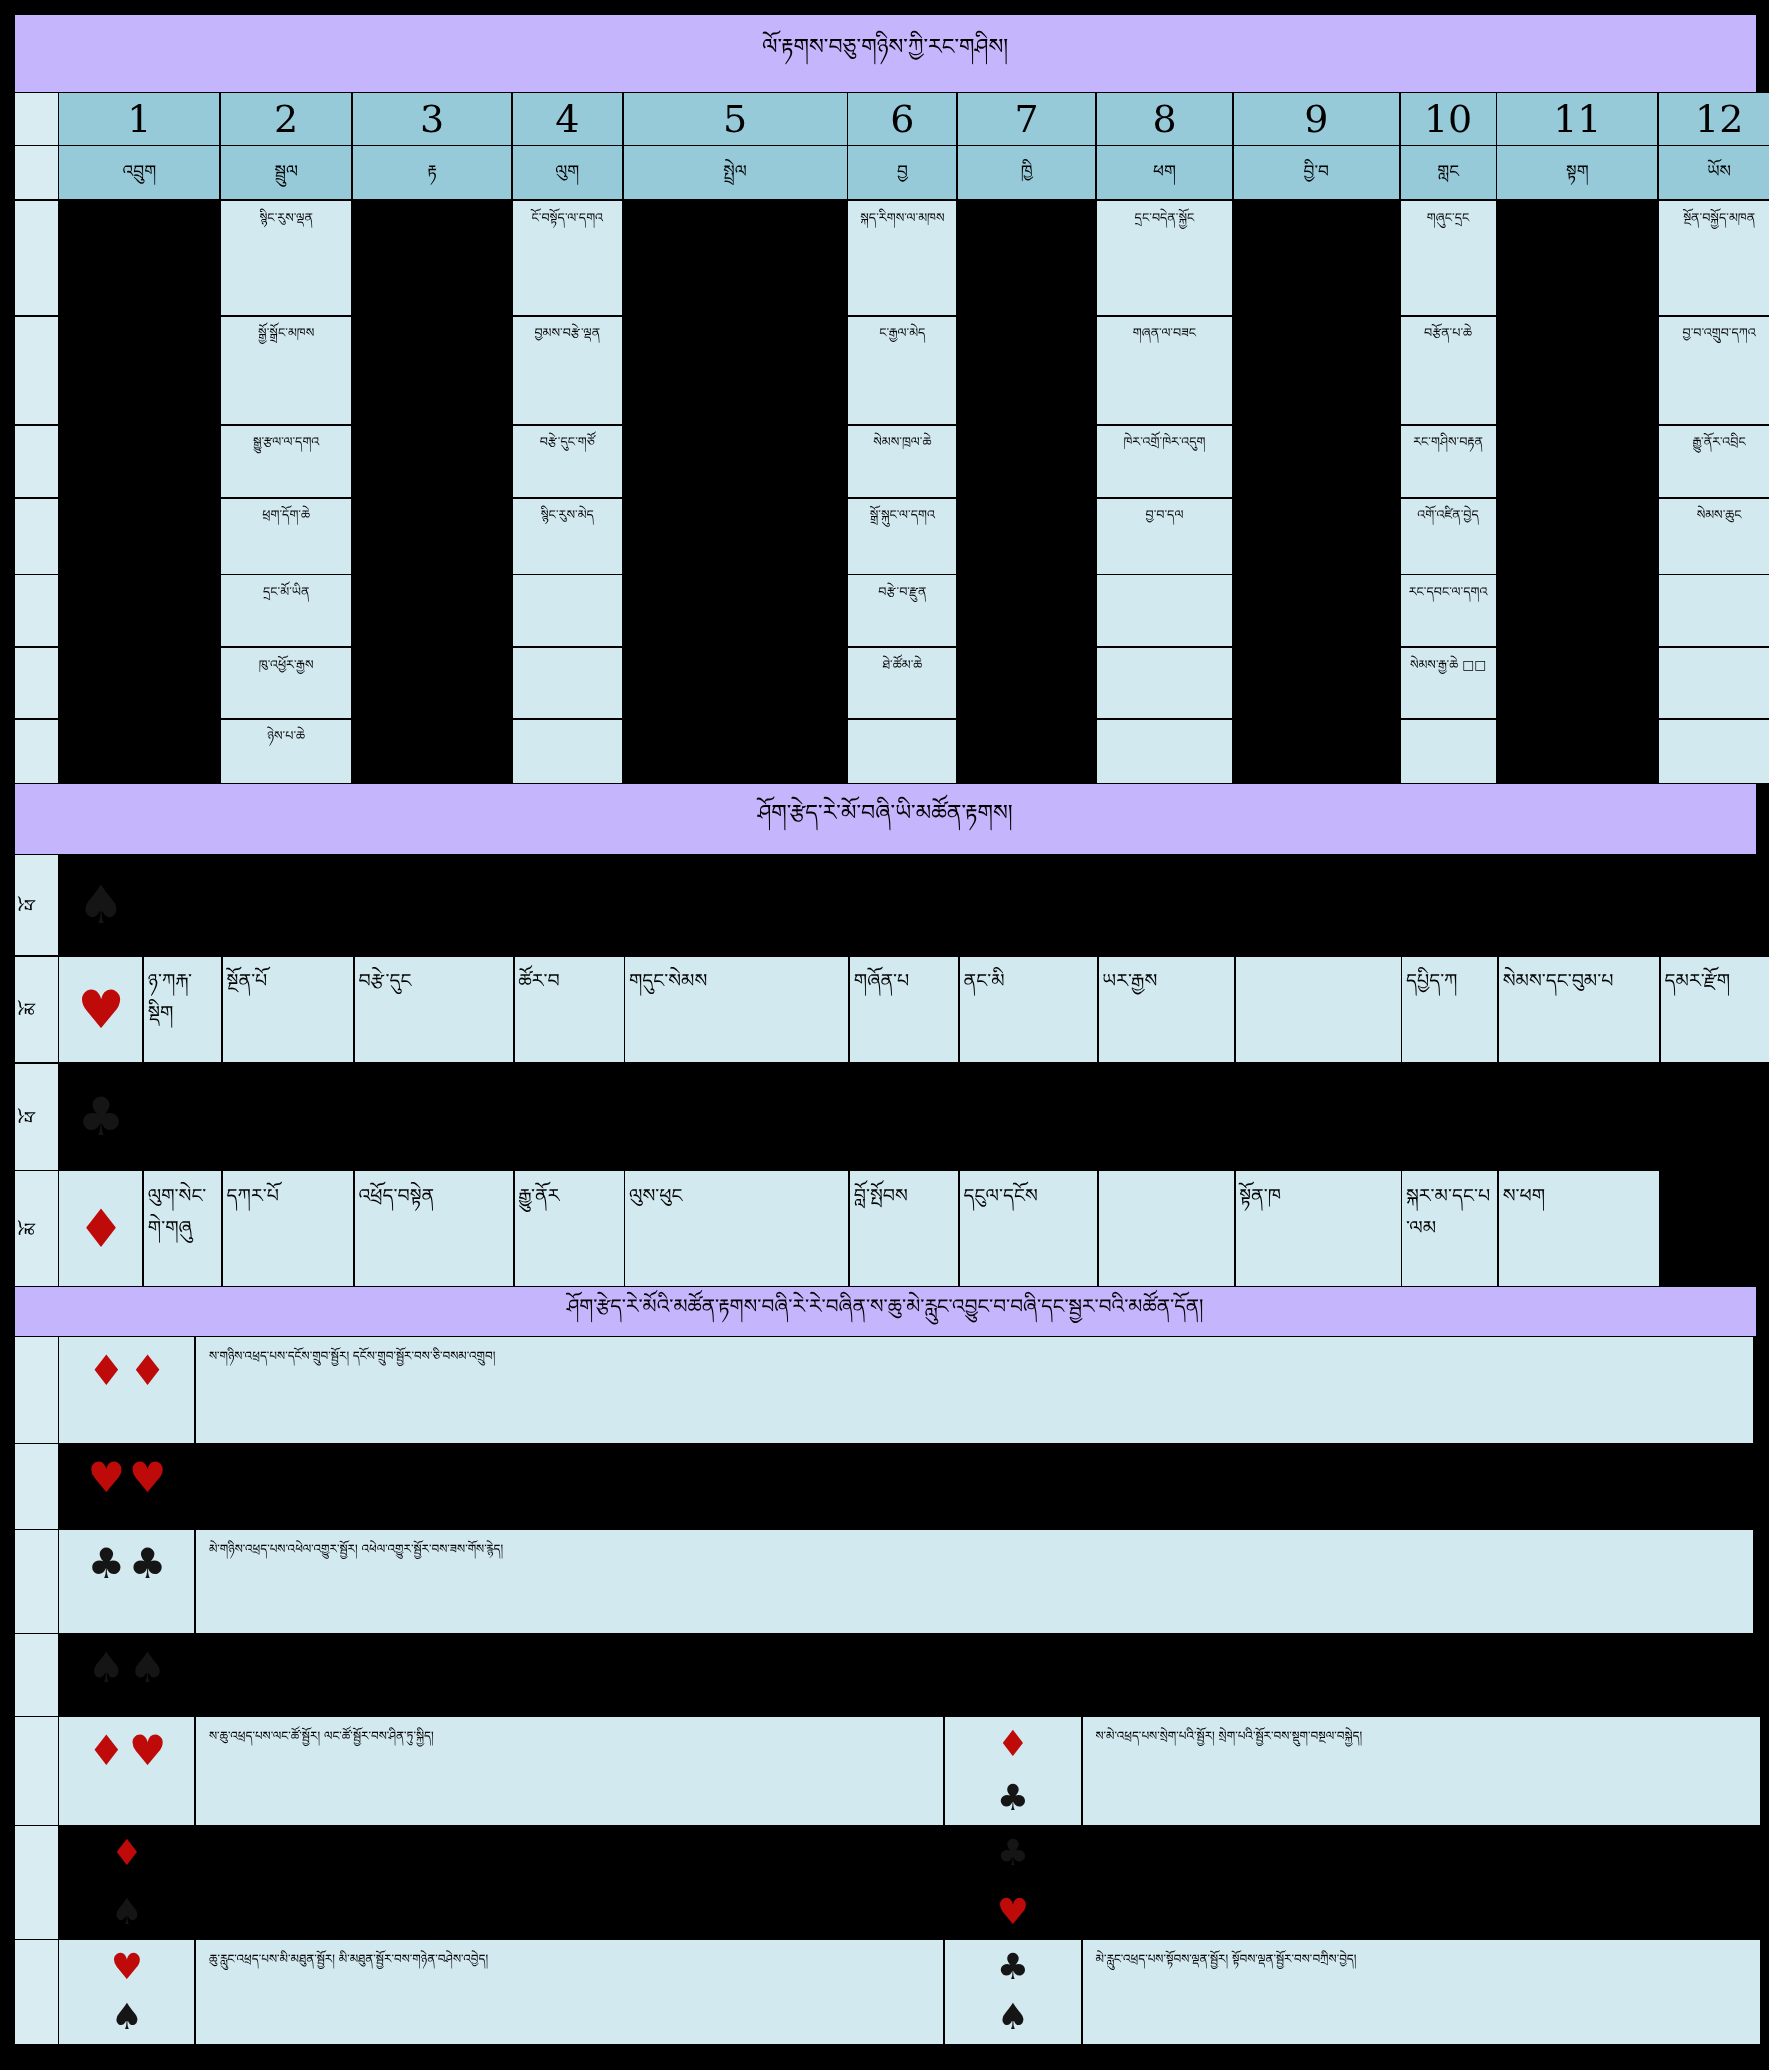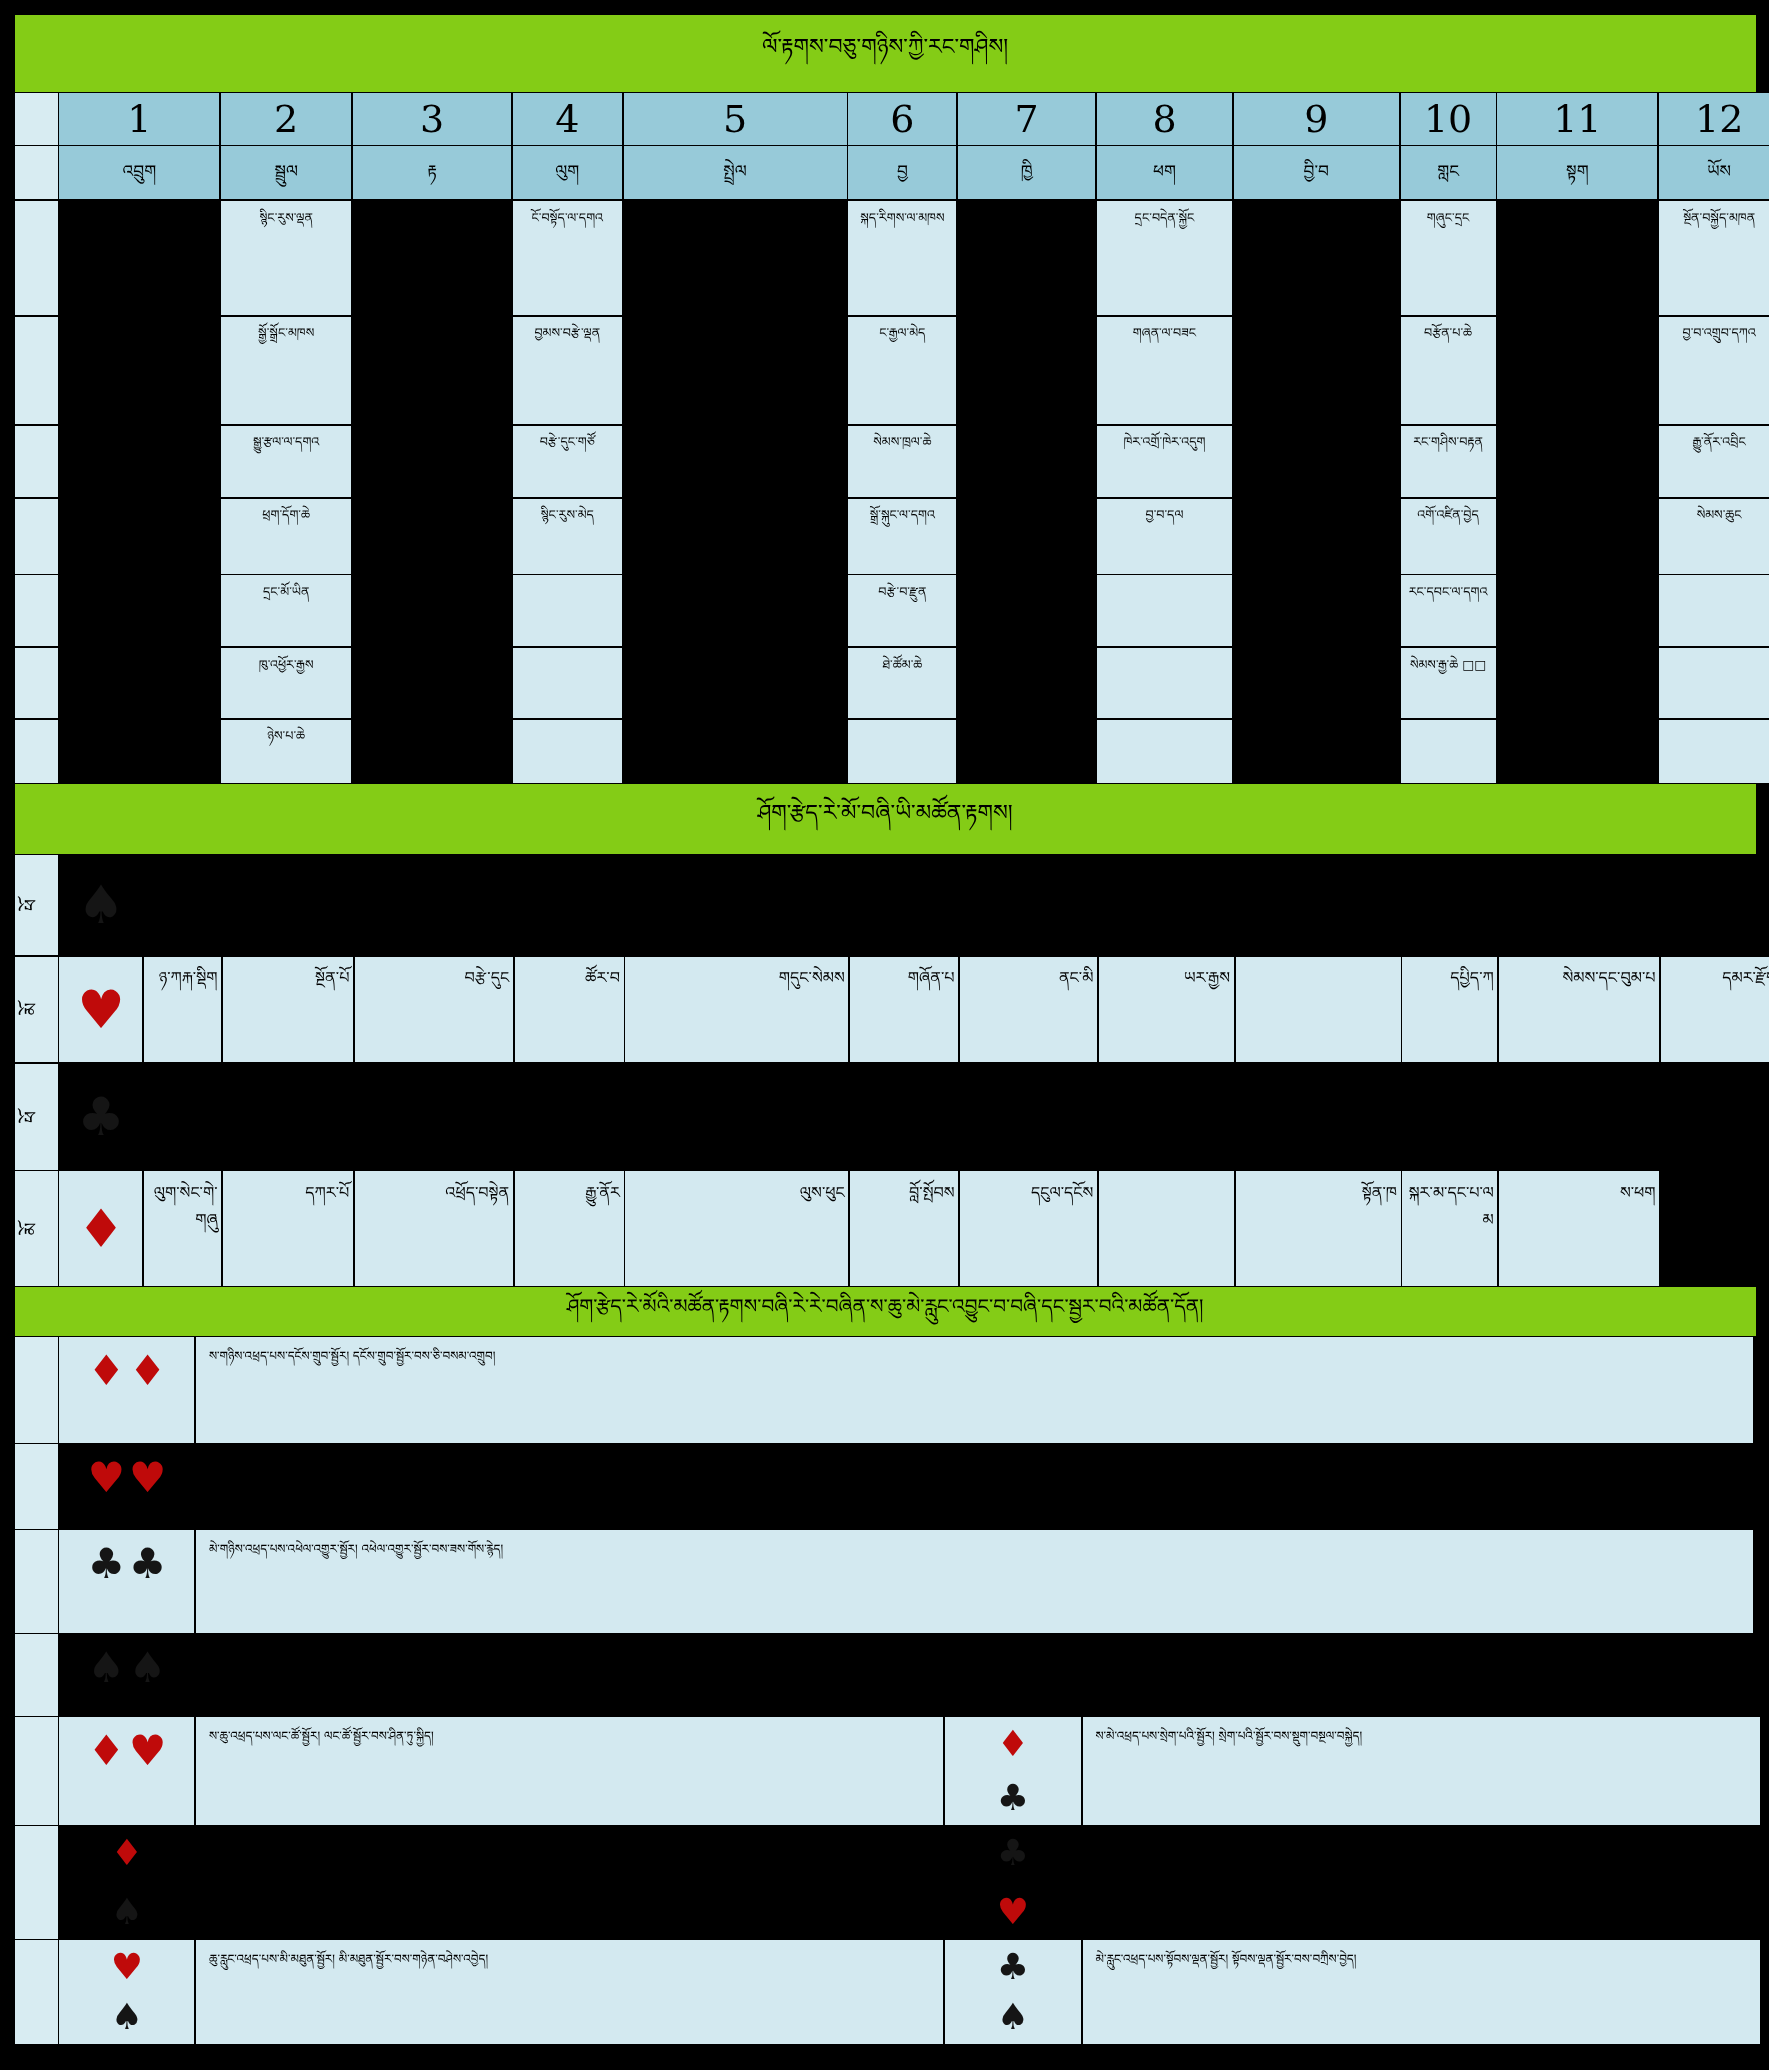--- a/index.html
+++ b/index.html
@@ -1,19 +1,19 @@
 <!DOCTYPE html>
 <html lang="bo" style="font-size:14.5px"><head>
 <meta charset="utf-8">
 <style>
   html,body{margin:0;padding:0;background:#000;}
   .page{position:relative;width:1769px;height:2070px;background:#000;overflow:hidden;
         font-family:"DejaVu Sans",sans-serif;color:#000;}
   .content{position:absolute;left:13.6px;top:13.6px;width:1743px;}
-  .band{background:#84cc16;border:1.8px solid #000;display:flex;align-items:center;justify-content:center;
+  .band{background:#c4b5fd;border:1.8px solid #000;display:flex;align-items:center;justify-content:center;
         font-size:22px;overflow:hidden;}
   .band.t1h{height:77px;}
   .band.t2h{height:70px;border-top:none;}
   .band.t3h{height:49px;border-top:none;font-size:20px;}
   .grid{display:grid;gap:1.8px;background:#000;border:1.8px solid #000;border-top:none;}
   .g1{grid-template-columns:43px 160px 130px 158px 109px 223px 108px 137px 135px 165px 95px 160px 120px;
       grid-template-rows:52px 53px 114px 107px 71px 75px 71px 70px 63px;}
   .g2{grid-template-columns:43px 83px 77px 130px 158px 109px 223px 108px 137px 135px 165px 95px 160px 120px;
       grid-template-rows:100px 105px 106px 115px;}
   .c{overflow:hidden;}
@@ -22,21 +22,21 @@
   .dark{background:#000;color:#101010;}
   .hdr{background:#97cad9;}
   .num{font-family:"DejaVu Serif",serif;font-size:38px;display:flex;align-items:center;justify-content:center;}
   .animal{font-size:17px;display:flex;align-items:flex-start;justify-content:center;padding-top:5.5px;}
   .trait{font-size:12.7px;line-height:1.6;text-align:center;padding:6.4px 3.6px;word-break:break-all;}
   .suitcell{display:flex;align-items:center;justify-content:center;font-size:53px;line-height:1;}
   .red{color:#bf0a0a;}
   .blacksuit{color:#151515;}
   .gendercell{display:flex;align-items:center;justify-content:center;}
   .gender{transform:rotate(-90deg);font-size:18px;white-space:nowrap;}
-  .cell2{font-size:16px;line-height:1.7;text-align:right;padding:7.3px 3.6px;word-break:break-all;}
+  .cell2{font-size:19px;line-height:1.7;text-align:left;padding:7.3px 3.6px;word-break:break-all;}
   .t3row{display:grid;gap:1.8px;background:#000;border:1.8px solid #000;border-top:none;}
   .t3a{grid-template-columns:43px 135px 1557px;}
   .t3b{grid-template-columns:43px 135px 747px 136px 677px;}
   .t3text{font-size:12px;line-height:1.7;padding:9px 12.7px;text-align:left;word-break:break-all;}
   .pairH{display:flex;flex-direction:row;align-items:flex-start;justify-content:center;gap:3.6px;
          font-size:42px;line-height:1;padding-top:12.7px;}
   .pairV{display:flex;flex-direction:column;align-items:center;justify-content:space-between;
          font-size:36px;line-height:1;padding:9px 0;}
 </style>
 </head>

